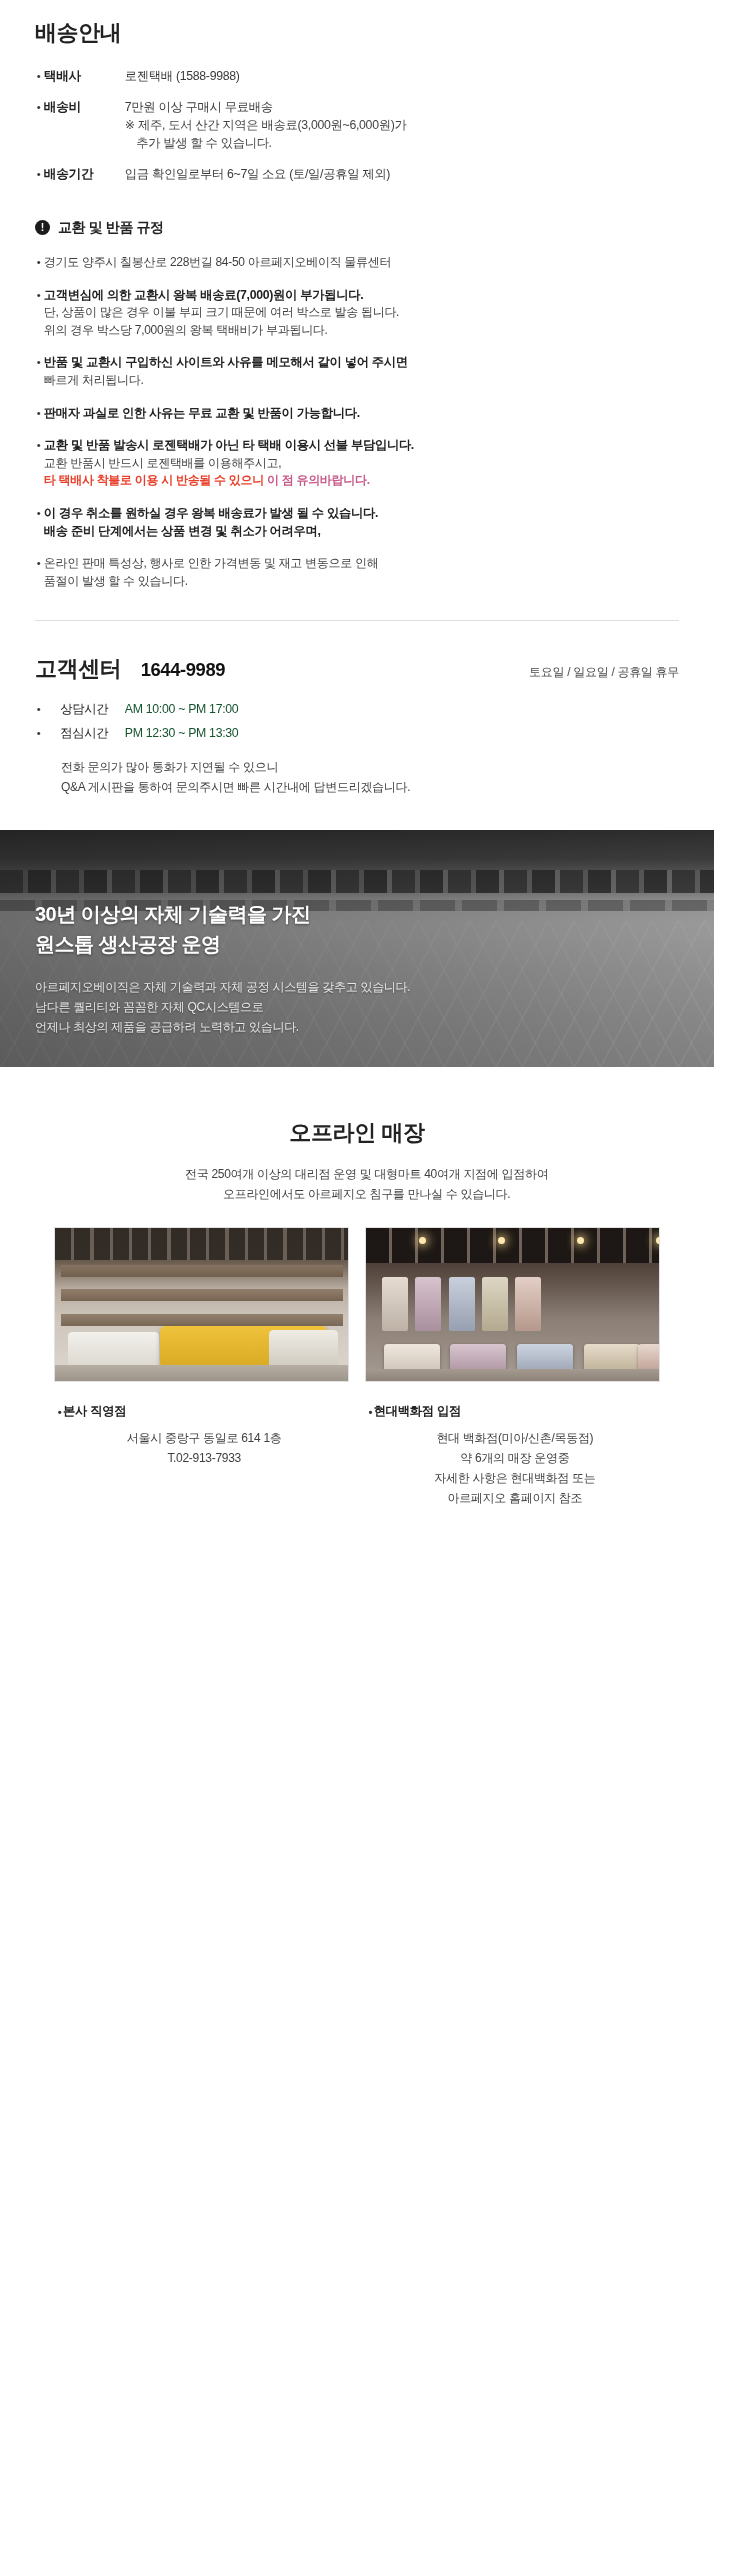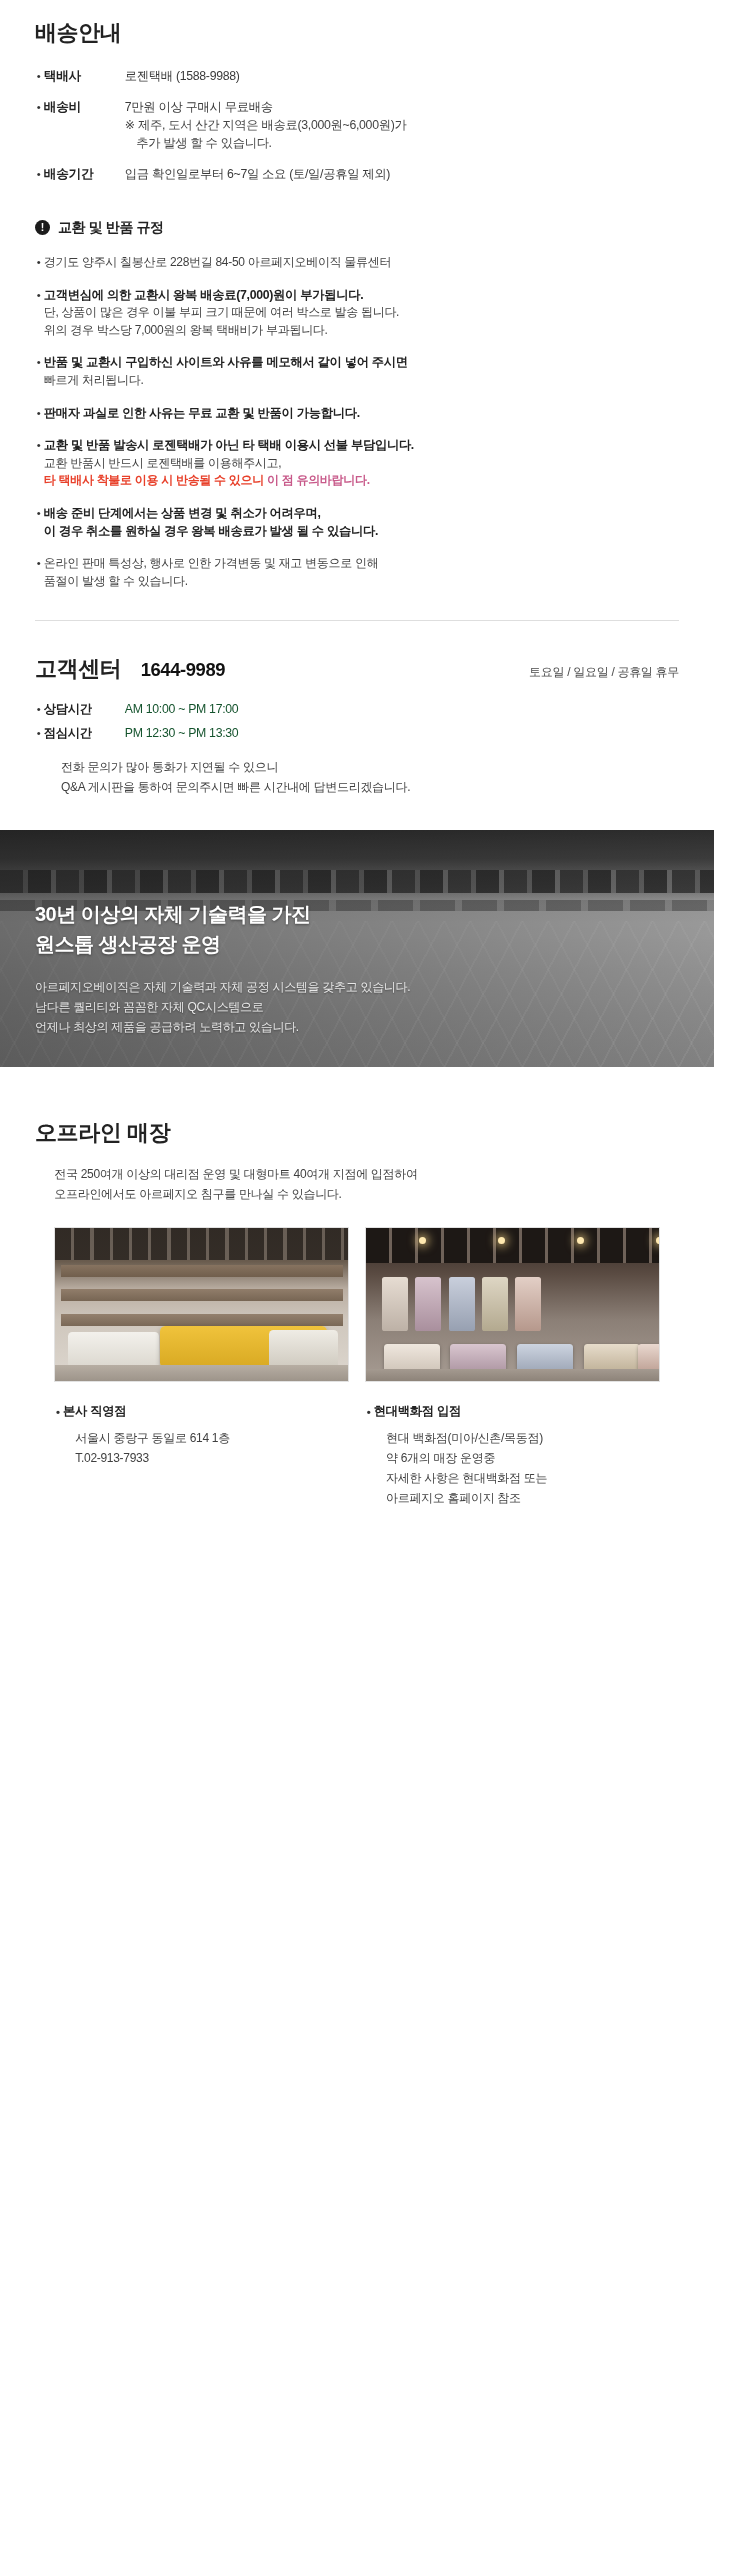--- a/index.html
+++ b/index.html
@@ -158,24 +158,25 @@
     letter-spacing: -0.3px;
   }
   .cs-row {
     display: flex;
     align-items: flex-start;
     margin-bottom: 5.3px;
   }
   .cs-label {
     flex: 0 0 81px;
     font-size: 12.3px;
-    font-weight: bold;
+    font-weight: normal;
     color: #222;
     line-height: 18.4px;
     letter-spacing: -0.3px;
+    text-align: center;
   }
   .cs-value {
     font-size: 12.3px;
     color: #14532d;
     line-height: 18.4px;
     letter-spacing: -0.3px;
   }
   .cs-note {
     margin-top: 16px;
     padding-left: 26px;
@@ -260,20 +261,21 @@
     line-height: 20px;
     color: #e9e9e9;
     letter-spacing: -0.3px;
     text-shadow: 0 0.9px 1.8px rgba(0,0,0,0.4);
   }
 
   
   .offline {
     margin-top: 51px;
     padding-bottom: 53px;
+    text-align: center;
   }
   .offline h2 { margin-bottom: 16px; }
   .offline-desc {
     padding-left: 19.3px;
     font-size: 12px;
     color: #3f3f3f;
     line-height: 20px;
     letter-spacing: -0.3px;
   }
 
@@ -458,22 +460,22 @@
       <div class="rule-body">
         <div class="rule-title">교환 및 반품 발송시 로젠택배가 아닌 타 택배 이용시 선불 부담입니다.</div>
         <div class="rule-line">교환 반품시 반드시 로젠택배를 이용해주시고,</div>
         <div class="rule-line red"><span>타 택배사 착불로 이용 시 반송될 수 있으니</span><span class="tail"> 이 점 유의바랍니다.</span></div>
       </div>
     </div>
 
     <div class="rule">
       <span class="bullet-dot">•</span>
       <div class="rule-body">
+        <div class="rule-title">이 경우 취소를 원하실 경우 왕복 배송료가 발생 될 수 있습니다.</div>
         <div class="rule-title">배송 준비 단계에서는 상품 변경 및 취소가 어려우며,</div>
-        <div class="rule-title">이 경우 취소를 원하실 경우 왕복 배송료가 발생 될 수 있습니다.</div>
       </div>
     </div>
 
     <div class="rule">
       <span class="bullet-dot">•</span>
       <div class="rule-body">
         <div class="rule-line">온라인 판매 특성상, 행사로 인한 가격변동 및 재고 변동으로 인해</div>
         <div class="rule-line">품절이 발생 할 수 있습니다.</div>
       </div>
     </div>

